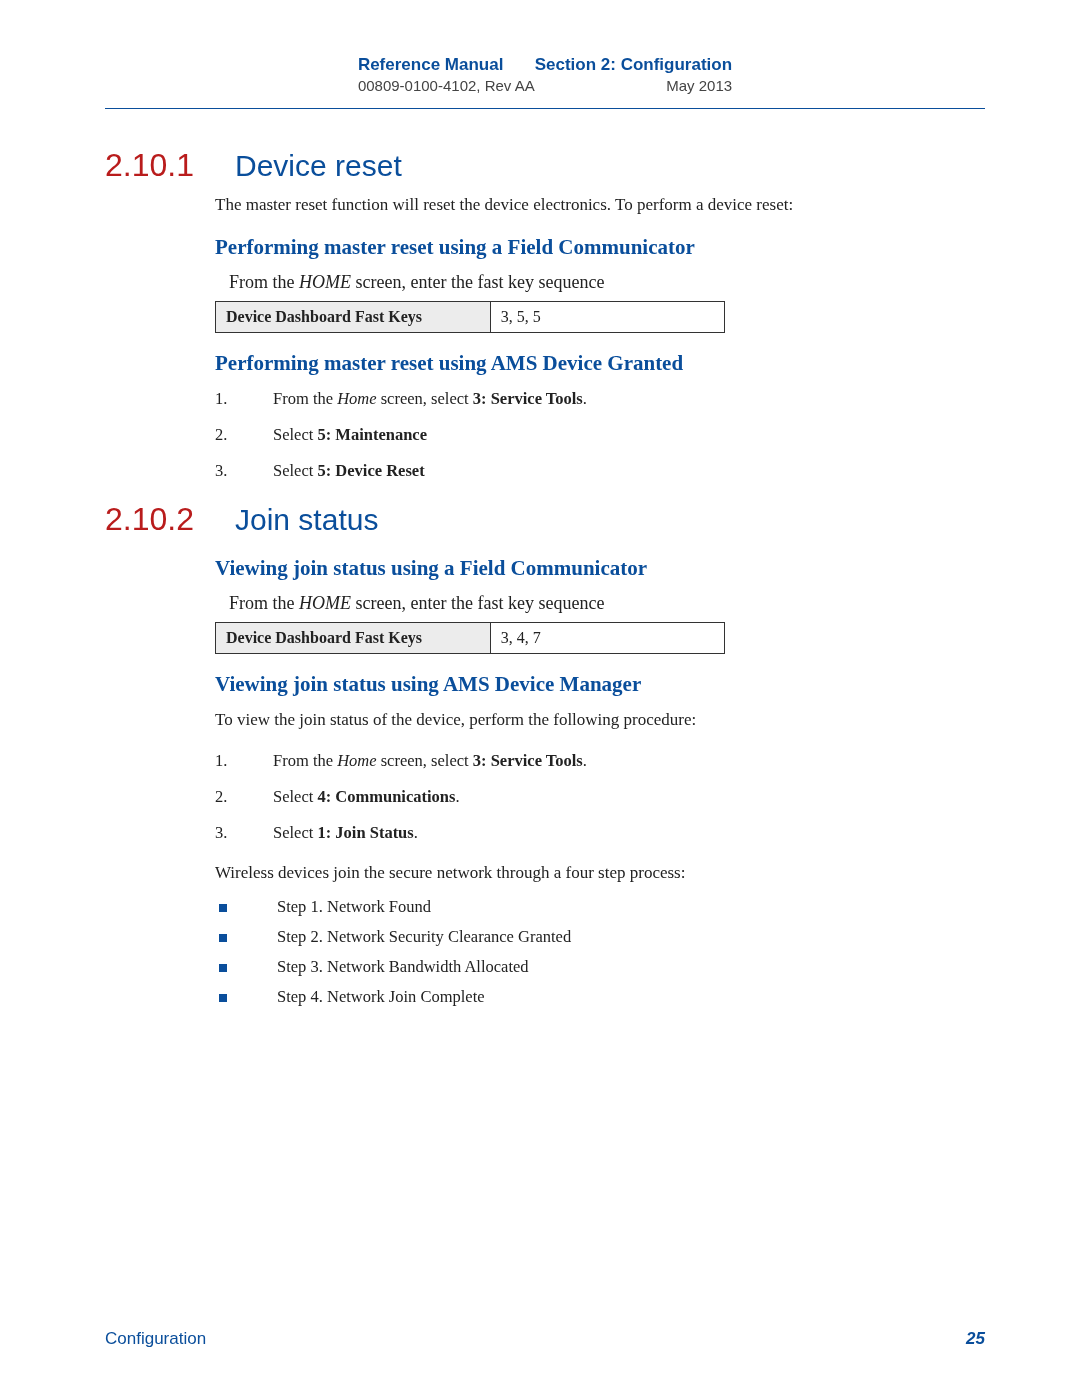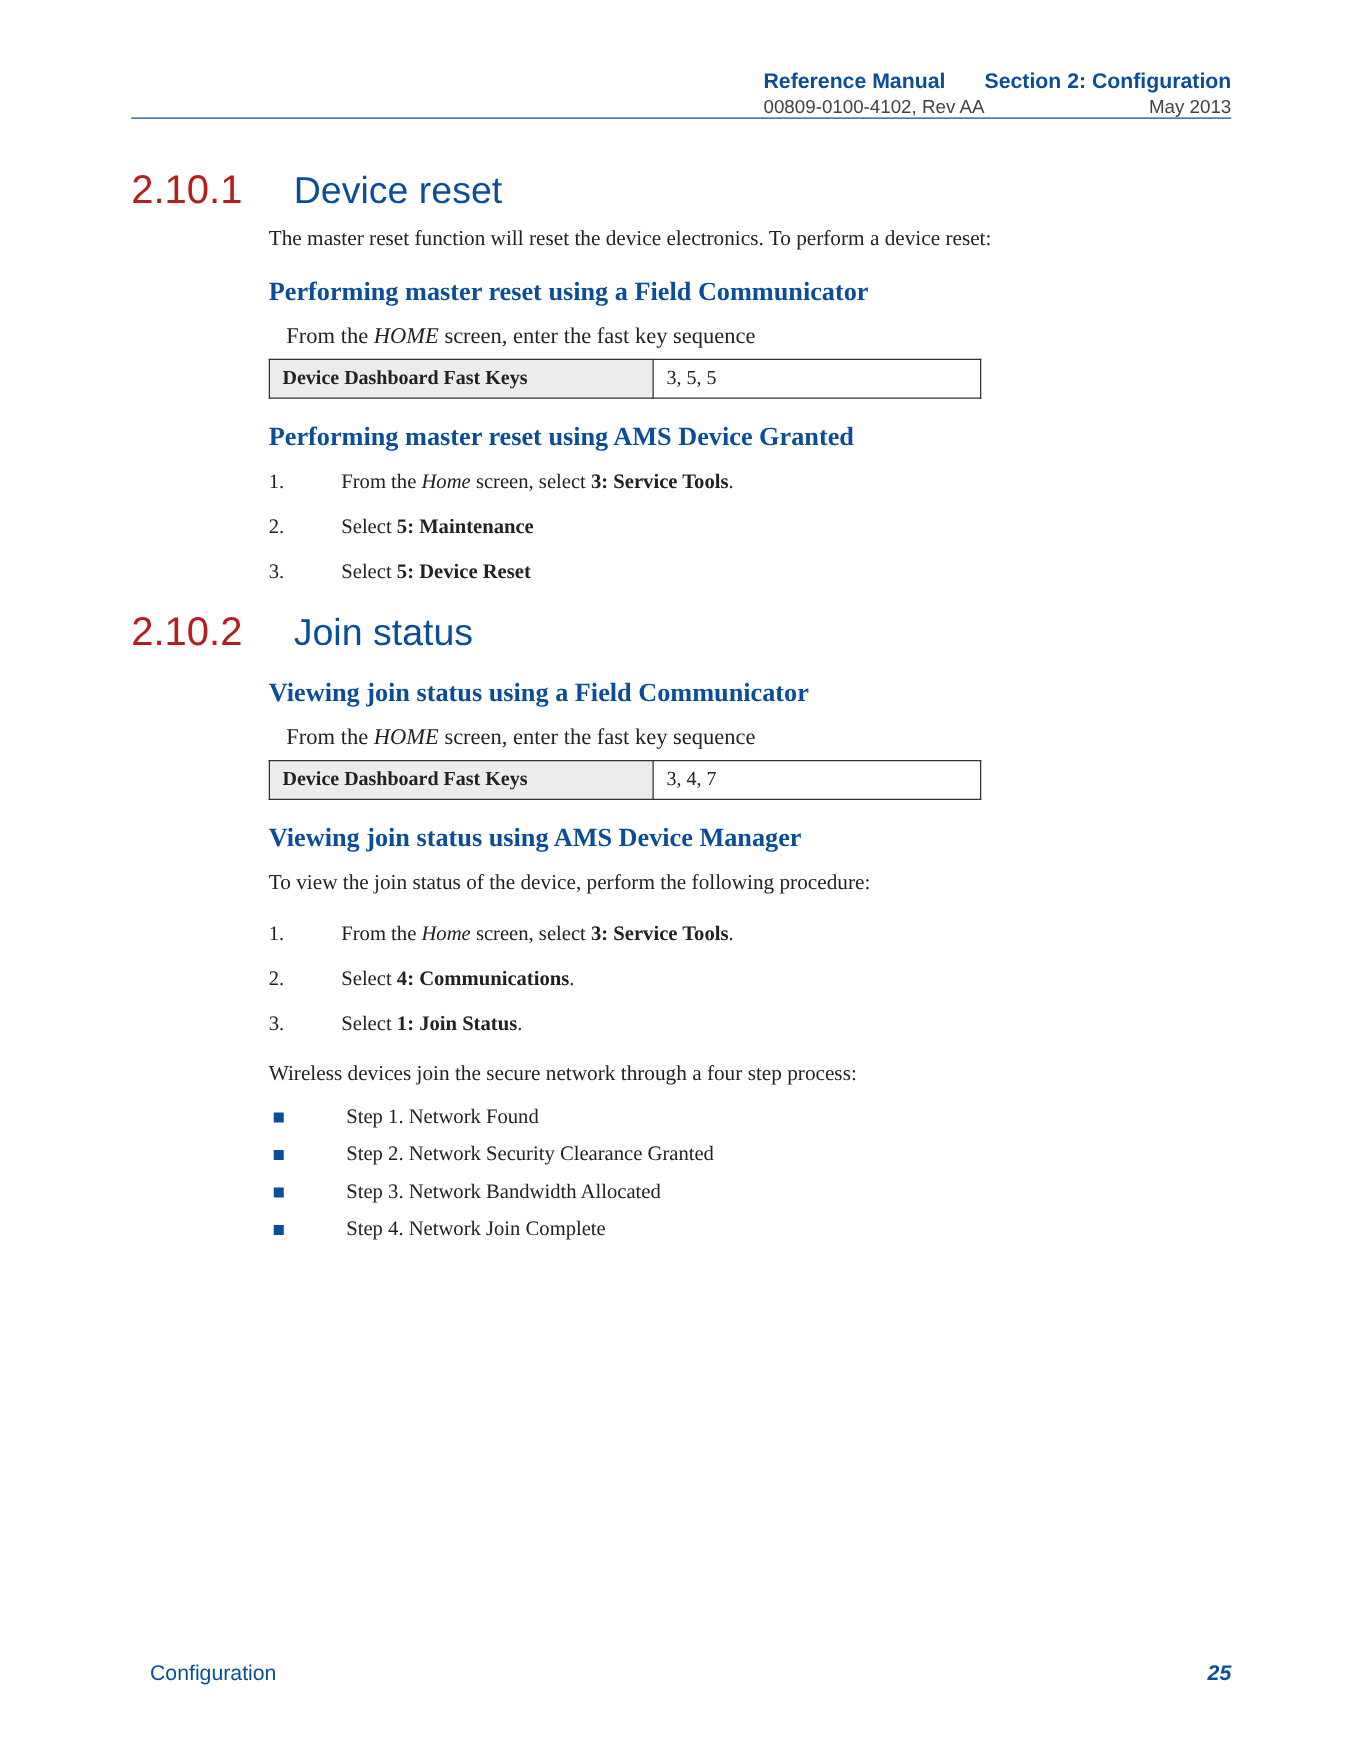--- a/index.html
+++ b/index.html
@@ -7,22 +7,23 @@
     font-family: "Segoe UI", "Myriad Pro", Arial, sans-serif;
     background: #ffffff;
     color: #222;
     width: 1080px;
     height: 1397px;
     position: relative;
     padding: 55px 95px 50px 105px;
   }
   .header {
     display: flex;
-    justify-content: flex-end;
+    justify-content: center;
     align-items: flex-start;
+    margin-bottom: 14px;
   }
   .header-left { text-align: left; }
   .header-right { text-align: right; }
   .hdr-bold {
     color: #0a4e9b;
     font-weight: 700;
     font-size: 17px;
   }
   .hdr-sub {
     color: #444;
@@ -68,21 +69,21 @@
     margin: 18px 0 12px 0;
   }
   .instr {
     font-size: 18px;
     color: #222;
     margin: 0 0 8px 14px;
   }
   .instr .home-italic { font-style: italic; }
   table.fastkeys {
     border-collapse: collapse;
-    width: 570px;
+    width: 510px;
     margin-bottom: 18px;
   }
   table.fastkeys td {
     border: 1px solid #333;
     padding: 6px 10px;
     font-size: 16px;
   }
   table.fastkeys td.label {
     background: #ececec;
     font-weight: 700;
@@ -120,21 +121,21 @@
   ul.bullets li .sq {
     width: 8px;
     height: 8px;
     background: #0a4e9b;
     margin: 7px 50px 0 4px;
     flex-shrink: 0;
   }
   .footer {
     position: absolute;
     bottom: 48px;
-    left: 120px;
+    left: 105px;
     right: 95px;
     display: flex;
     justify-content: space-between;
     align-items: baseline;
   }
   .foot-left {
     color: #0a4e9b;
     font-size: 17px;
   }
   .foot-right {

